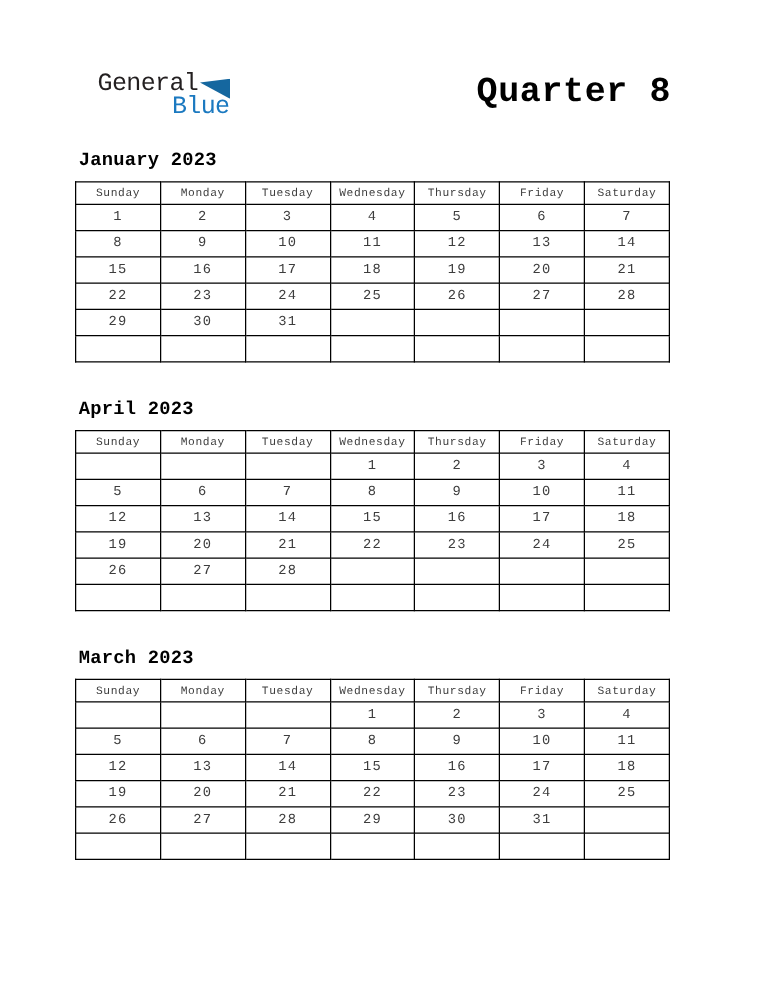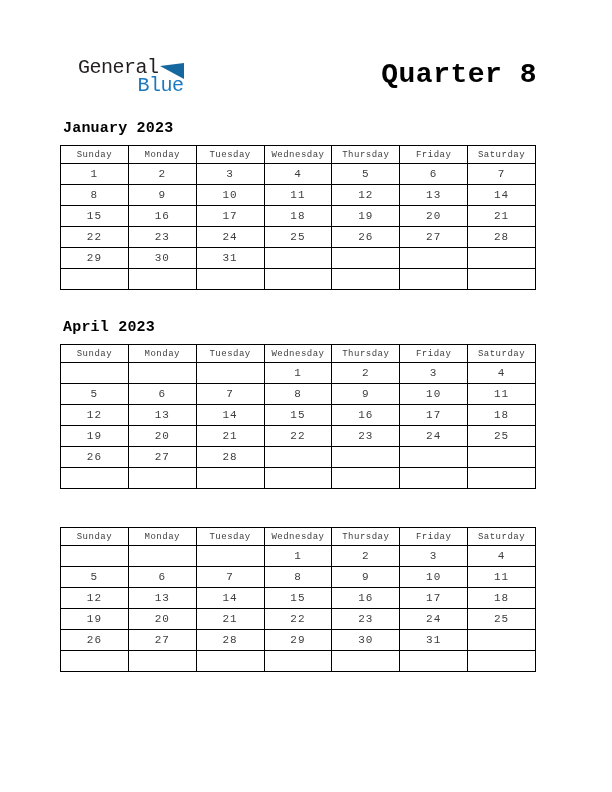--- a/index.html
+++ b/index.html
@@ -264,20 +264,21 @@
               <td></td>
               <td></td>
               <td></td>
               <td></td>
             </tr>
           </tbody>
     </table>
   </section>
 
   <section class="month-section" style="top: 519px;">
+    <h2 class="month-title">March 2023</h2>
     <table class="calendar-table">
       <thead>
         <tr class="weekday-row">
               <th>Sunday</th>
               <th>Monday</th>
               <th>Tuesday</th>
               <th>Wednesday</th>
               <th>Thursday</th>
               <th>Friday</th>
               <th>Saturday</th>

